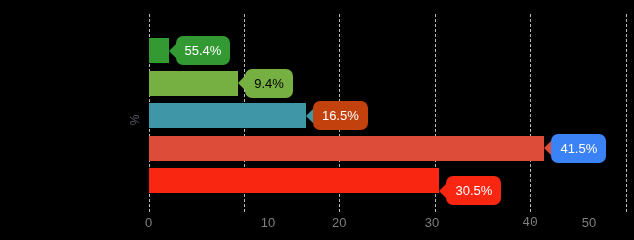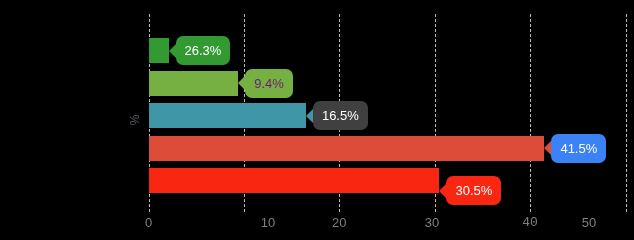--- a/index.html
+++ b/index.html
@@ -99,25 +99,25 @@
         <div class="tick-label" style="left: 339.3px;">20</div>
         <div class="tick-label" style="left: 432px;">30</div>
         <div class="tick-label" style="left: 530.1px; font-family: Liberation Mono, monospace;">40</div>
         <div class="tick-label" style="left: 589px;">50</div>
       </div>
 
     <div id="y-axis-label">%</div>
 
     <div id="bars">
         <div class="bar" style="left: 148.5px; top: 38px; width: 20.034px; background: rgb(51, 153, 51);"></div>
-        <div class="callout" style="left: 175.534px; top: 36px; background: rgb(51, 153, 51); color: rgb(51, 153, 51);"><span style="color: rgb(255, 255, 255);">26.3%</span></div>
+        <div class="callout" style="left: 175.534px; top: 36px; background: rgb(51, 153, 51); color: rgb(51, 153, 51);"><span style="color: rgb(255, 255, 255);">55.4%</span></div>
         <div class="bar" style="left: 148.5px; top: 70.6px; width: 89.676px; background: rgb(118, 176, 67);"></div>
-        <div class="callout" style="left: 245.176px; top: 68.6px; background: rgb(118, 176, 67); color: rgb(118, 176, 67);"><span style="color: #701a75;">9.4%</span></div>
+        <div class="callout" style="left: 245.176px; top: 68.6px; background: rgb(118, 176, 67); color: rgb(118, 176, 67);"><span style="color: #000000;">9.4%</span></div>
         <div class="bar" style="left: 148.5px; top: 103.2px; width: 157.41px; background: rgb(63, 150, 166);"></div>
-        <div class="callout" style="left: 312.91px; top: 101.2px; background: #404040; color: rgb(63, 150, 166);"><span style="color: rgb(255, 255, 255);">16.5%</span></div>
+        <div class="callout" style="left: 312.91px; top: 101.2px; background: #c2410c; color: rgb(63, 150, 166);"><span style="color: rgb(255, 255, 255);">16.5%</span></div>
         <div class="bar" style="left: 148.5px; top: 135.8px; width: 395.91px; background: rgb(221, 75, 57);"></div>
         <div class="callout" style="left: 551.41px; top: 133.8px; background: #3b82f6; color: rgb(221, 75, 57);"><span style="color: rgb(255, 255, 255);">41.5%</span></div>
         <div class="bar" style="left: 148.5px; top: 168.4px; width: 290.97px; background: rgb(249, 38, 18);"></div>
         <div class="callout" style="left: 446.47px; top: 176px; background: rgb(249, 38, 18); color: rgb(249, 38, 18);"><span style="color: rgb(255, 255, 255);">30.5%</span></div>
       </div>
 
   </div>
 </div>
 
 </body></html>

